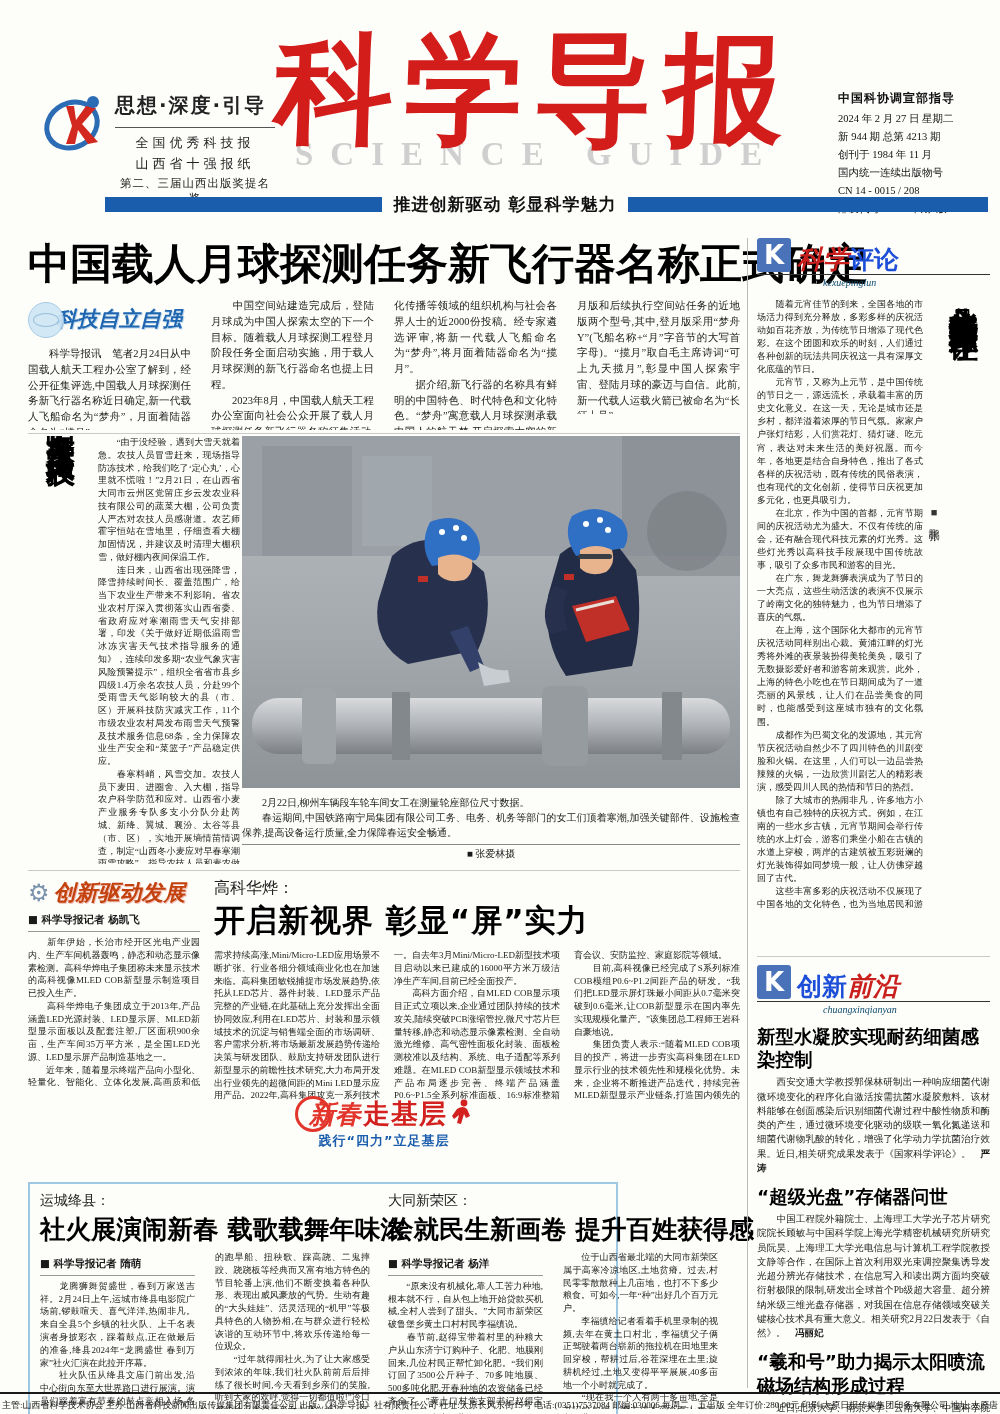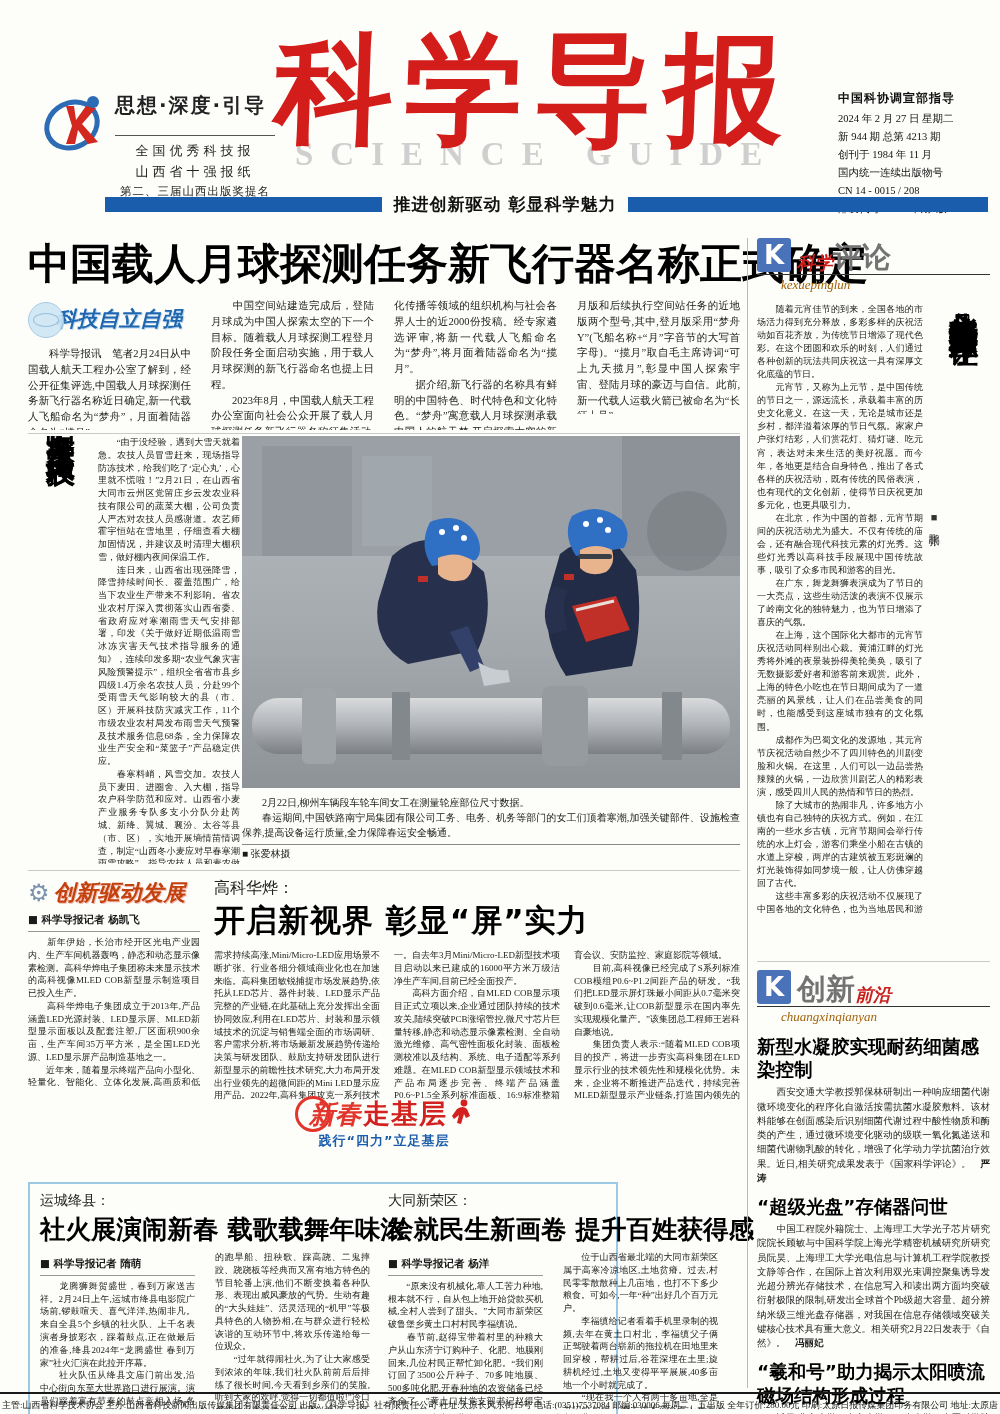--- a/index.html
+++ b/index.html
@@ -3,21 +3,21 @@
 <meta charset="utf-8">
 <style>
   html,body{margin:0;padding:0;background:#e8e8e8;}
   .page{position:relative;width:1000px;height:1414px;background:#fdfdfa;margin:0 auto;overflow:hidden;
         font-family:"Liberation Serif","DejaVu Serif",serif;color:#1a1a1a;}
   .abs{position:absolute;}
   .jtext{text-align:justify;white-space:pre-line;overflow:hidden;}
   
   .logo-wrap{left:42px;top:92px;width:62px;height:62px;}
   .brand-block{left:115px;top:92px;width:160px;}
-  .brand-slogan{font-family:"DejaVu Sans","Liberation Sans",sans-serif;font-size:20px;font-weight:bold;letter-spacing:2px;color:#222;border-bottom:1px solid #555;padding-bottom:16px;}
+  .brand-slogan{font-family:"DejaVu Sans","Liberation Sans",sans-serif;font-size:20px;font-weight:bold;letter-spacing:2px;color:#222;border-bottom:1px solid #555;padding-bottom:8px;}
   .brand-l1{font-size:13px;letter-spacing:4px;margin-top:6px;color:#222;text-align:center;}
   .brand-l2{font-size:13px;letter-spacing:4px;margin-top:3px;color:#222;text-align:center;}
   .brand-l3{font-size:11.5px;letter-spacing:1px;margin-top:3px;color:#222;text-align:center;}
   .mast-title{left:275px;top:18px;width:560px;height:170px;}
   .mast-en{position:absolute;left:20px;top:118px;width:520px;color:#cfcfcf;font-family:"Liberation Serif",serif;
            font-size:33px;letter-spacing:17px;font-weight:bold;}
   .mast-cn{position:absolute;left:0;top:0;width:560px;color:#d31d1b;font-size:118px;font-weight:bold;
            font-family:"DejaVu Serif","Liberation Serif",serif;letter-spacing:12px;line-height:1.2;
            transform:scaleY(1.02) skewX(-2deg);}
   .issue-box{left:838px;top:88px;width:152px;font-size:10.5px;line-height:1.7;color:#111;}
@@ -39,21 +39,21 @@
   
   .band2{left:28px;top:436px;width:712px;height:430px;display:flex;}
   .vhead-left{width:66px;height:432px;writing-mode:vertical-rl;font-family:"DejaVu Sans",sans-serif;font-weight:bold;
               font-size:29px;letter-spacing:-3px;color:#000;line-height:66px;text-align:start;overflow:hidden;}
   .band2-text{width:142px;height:428px;font-size:9px;line-height:1.42;margin-left:4px;}
   .photo-zone{width:498px;margin-left:2px;}
   .photo-frame{width:498px;height:352px;background:#aab0b6;overflow:hidden;}
   .caption{display:flex;margin-top:7px;}
   .cap-title{width:190px;font-family:"DejaVu Sans",sans-serif;font-weight:bold;font-size:21px;padding-top:14px;letter-spacing:2px;}
   .cap-body{flex:1;font-size:10px;line-height:1.5;border-bottom:1px solid #888;padding-bottom:4px;}
-  .cap-credit{text-align:left;font-size:10px;margin-top:2px;}
+  .cap-credit{text-align:center;font-size:10px;margin-top:2px;}
   
   .band3{left:28px;top:878px;width:712px;height:222px;display:flex;}
   .ind-col1{width:172px;flex:none;}
   .badge-innov{display:flex;align-items:center;height:30px;}
   .gear-ic{font-size:24px;color:#7c93ad;margin-right:4px;line-height:1;}
   .badge-innov-txt{font-family:"DejaVu Sans",sans-serif;font-weight:bold;font-style:italic;font-size:22px;color:#c2410c;text-shadow:1px 1px 0 #f0b9b0;}
   .byline{font-family:"DejaVu Sans",sans-serif;font-weight:bold;font-size:10.5px;border-bottom:1px solid #999;padding:5px 0 4px 0;margin-bottom:4px;}
   .ind-col1-text{height:150px;font-size:9px;line-height:1.42;}
   .ind-right{flex:1;margin-left:14px;}
   .ind-kicker{font-family:"DejaVu Sans",sans-serif;font-size:16px;color:#222;}
@@ -74,23 +74,23 @@
   .bb-kicker{font-family:"DejaVu Sans",sans-serif;font-size:14px;color:#222;}
   .bb-head{font-family:"DejaVu Sans",sans-serif;font-weight:bold;font-size:25.5px;color:#000;white-space:nowrap;margin:2px 0 4px 0;}
   .bb-cols{display:flex;gap:20px;height:158px;}
   .bb-col{width:159px;font-size:9px;line-height:1.42;}
   
   .vsep{left:747px;top:238px;width:1px;height:1150px;background:#bbb;}
   .right-col{left:757px;top:238px;width:233px;}
   .kbadge{display:flex;align-items:flex-end;border-bottom:1.5px solid #333;padding-bottom:2px;}
   .ksq{width:34px;height:34px;background:#4a72b8;color:#fff;font-family:"DejaVu Sans",sans-serif;font-weight:bold;font-size:26px;
        display:flex;align-items:center;justify-content:center;border-radius:3px;flex:none;margin-right:6px;}
-  .kred{font-family:"DejaVu Serif",serif;font-weight:bold;font-style:italic;font-size:18px;color:#c9201d;line-height:1;}
-  .kblack{font-family:"DejaVu Sans",sans-serif;font-weight:bold;font-size:29px;color:#737373;line-height:1;}
-  .kpy{font-style:italic;color:#a16207;font-size:13px;font-family:"Liberation Serif",serif;margin:2px 0 0 24px;}
+  .kred{font-family:"DejaVu Serif",serif;font-weight:bold;font-style:italic;font-size:26px;color:#c9201d;line-height:1;}
+  .kblack{font-family:"DejaVu Sans",sans-serif;font-weight:bold;font-size:25px;color:#1d4ed8;line-height:1;}
+  .kpy{font-style:italic;color:#0c4a6e;font-size:10px;font-family:"Liberation Serif",serif;margin:2px 0 0 66px;}
   .comm-flex{display:flex;margin-top:10px;}
   .comm-text{width:166px;height:612px;font-size:9px;line-height:1.45;font-family:"Liberation Serif",serif;}
   .comm-author{width:16px;writing-mode:vertical-rl;font-size:11px;color:#333;padding-top:208px;margin-left:2px;}
   .vhead-right{width:46px;height:648px;writing-mode:vertical-rl;font-family:"DejaVu Sans",sans-serif;font-weight:bold;
                font-size:29px;letter-spacing:-2px;color:#000;line-height:46px;overflow:hidden;}
   .front-art-title{font-family:"DejaVu Sans",sans-serif;font-weight:bold;font-size:18.5px;color:#000;line-height:1.25;margin:10px 0 4px 0;}
   .front-art-body{font-size:9.5px;line-height:1.5;}
   .front-author{font-weight:bold;}
   
   .footer{left:0;top:1392px;width:1000px;border-top:2px solid #1a1a1a;padding-top:5px;font-size:9px;color:#111;

